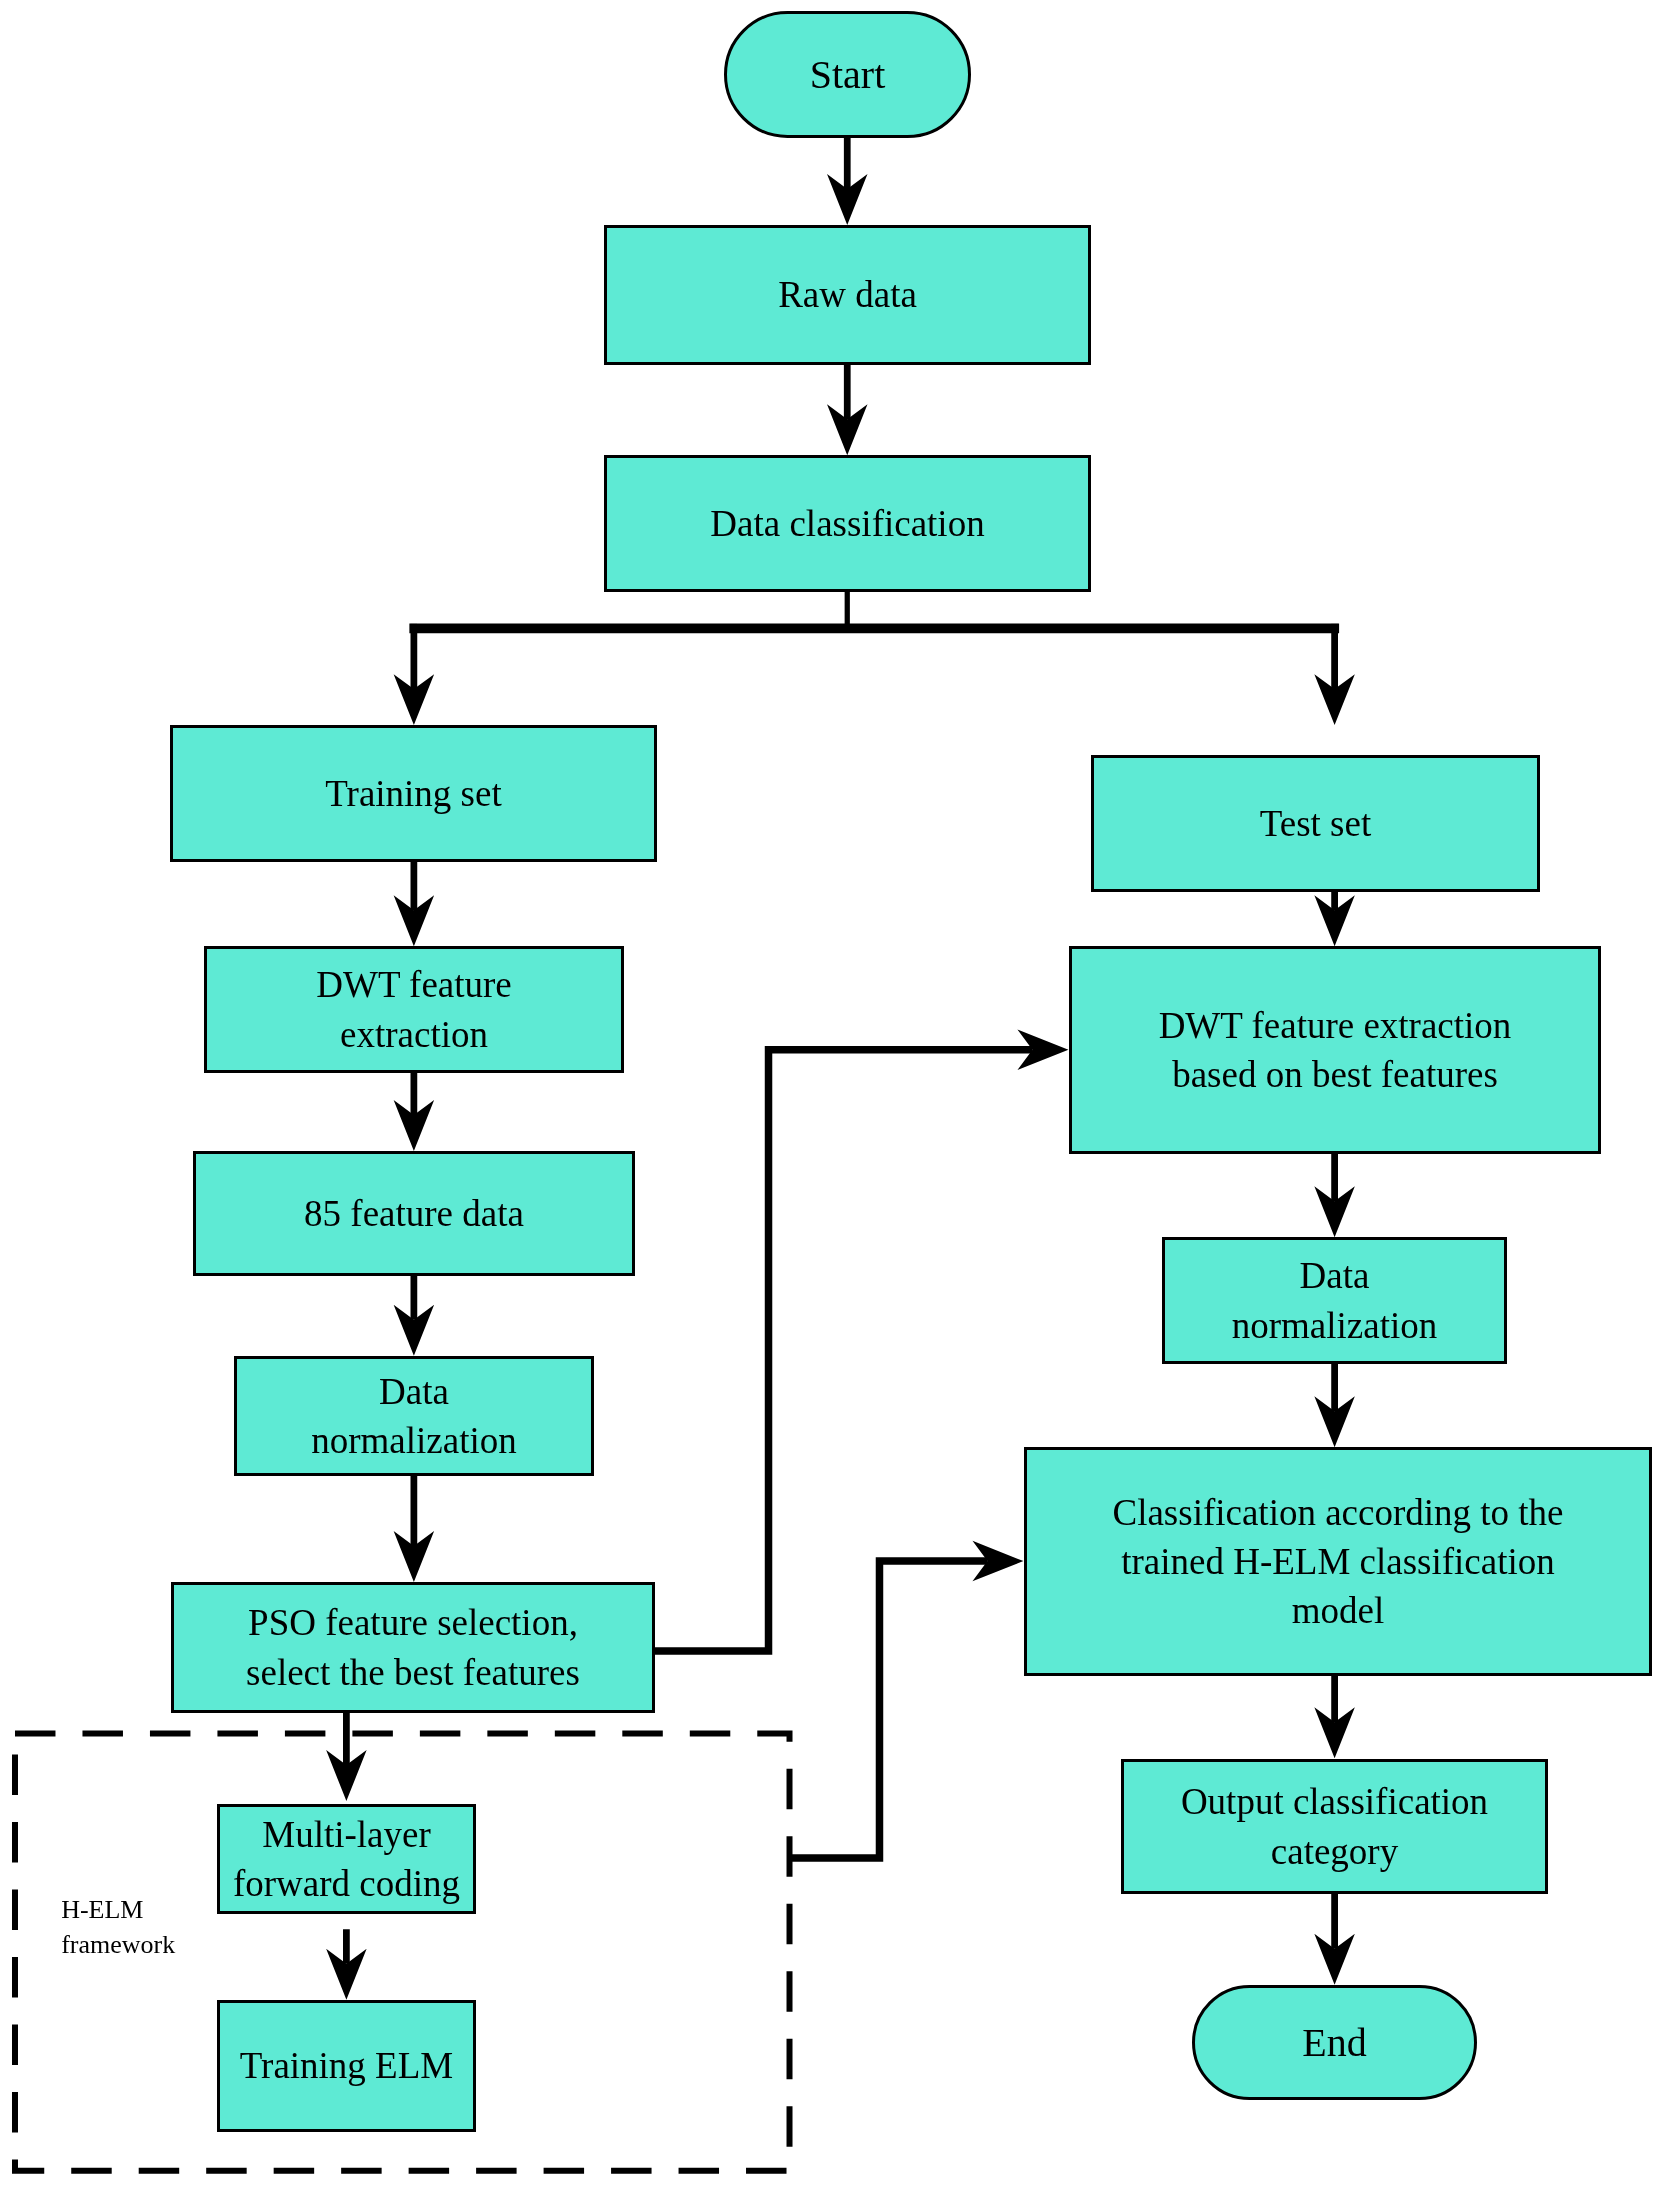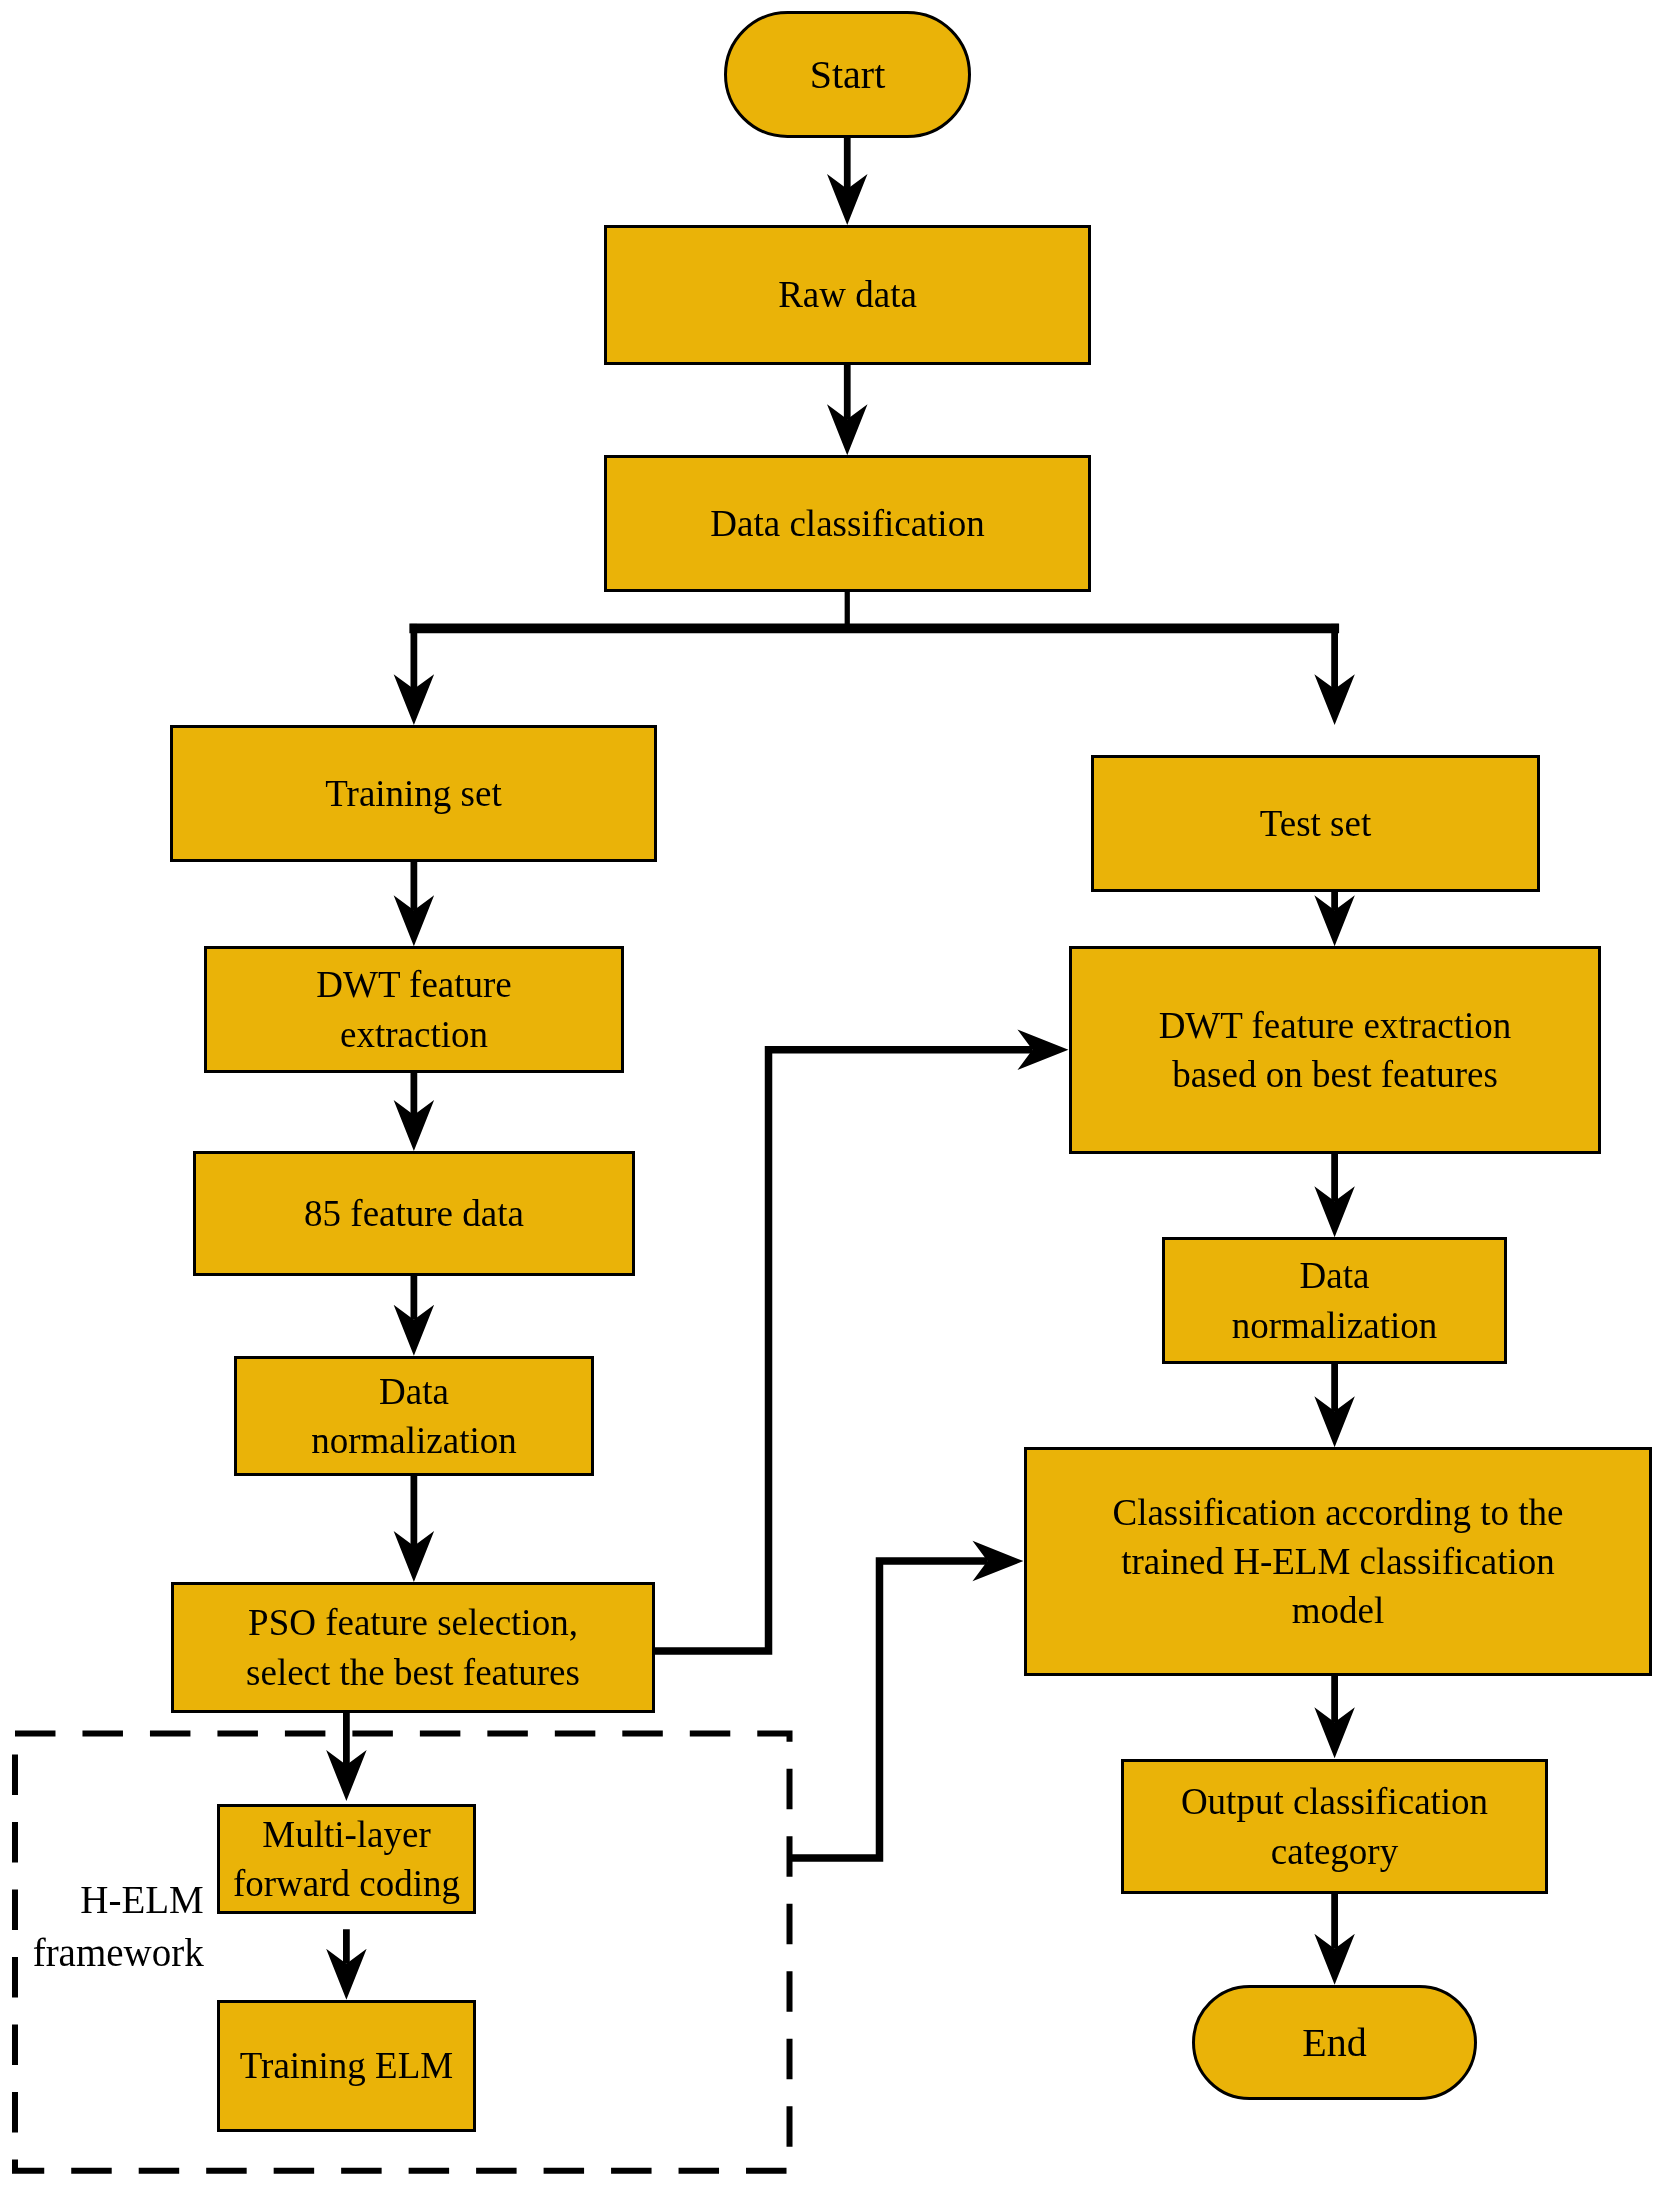--- a/index.html
+++ b/index.html
@@ -11,33 +11,33 @@
     color:#000000;
     overflow:hidden;
   }
   .wires{
     position:absolute;left:0;top:0;width:1675px;height:2194px;
   }
   .node{
     position:absolute;
     box-sizing:border-box;
     border:3.7px solid #000000;
-    background:#eab308;
+    background:#5eead4;
     display:flex;align-items:center;justify-content:center;
     text-align:center;
     white-space:pre-line;
     font-size:37px;line-height:1.33;
   }
   .pill{border-radius:749px;}
   .side-label{
     position:absolute;
     display:flex;align-items:center;justify-content:center;
-    text-align:right;
+    text-align:left;
     white-space:pre-line;
-    font-size:39px;line-height:1.35;
+    font-size:26px;line-height:1.35;
     background:transparent;
   }
 </style>
 </head>
 <body>
 
 <div class="canvas">
 
   <svg class="wires" viewBox="0 0 2234 2926" stroke="#000000" fill="#000000">
 

